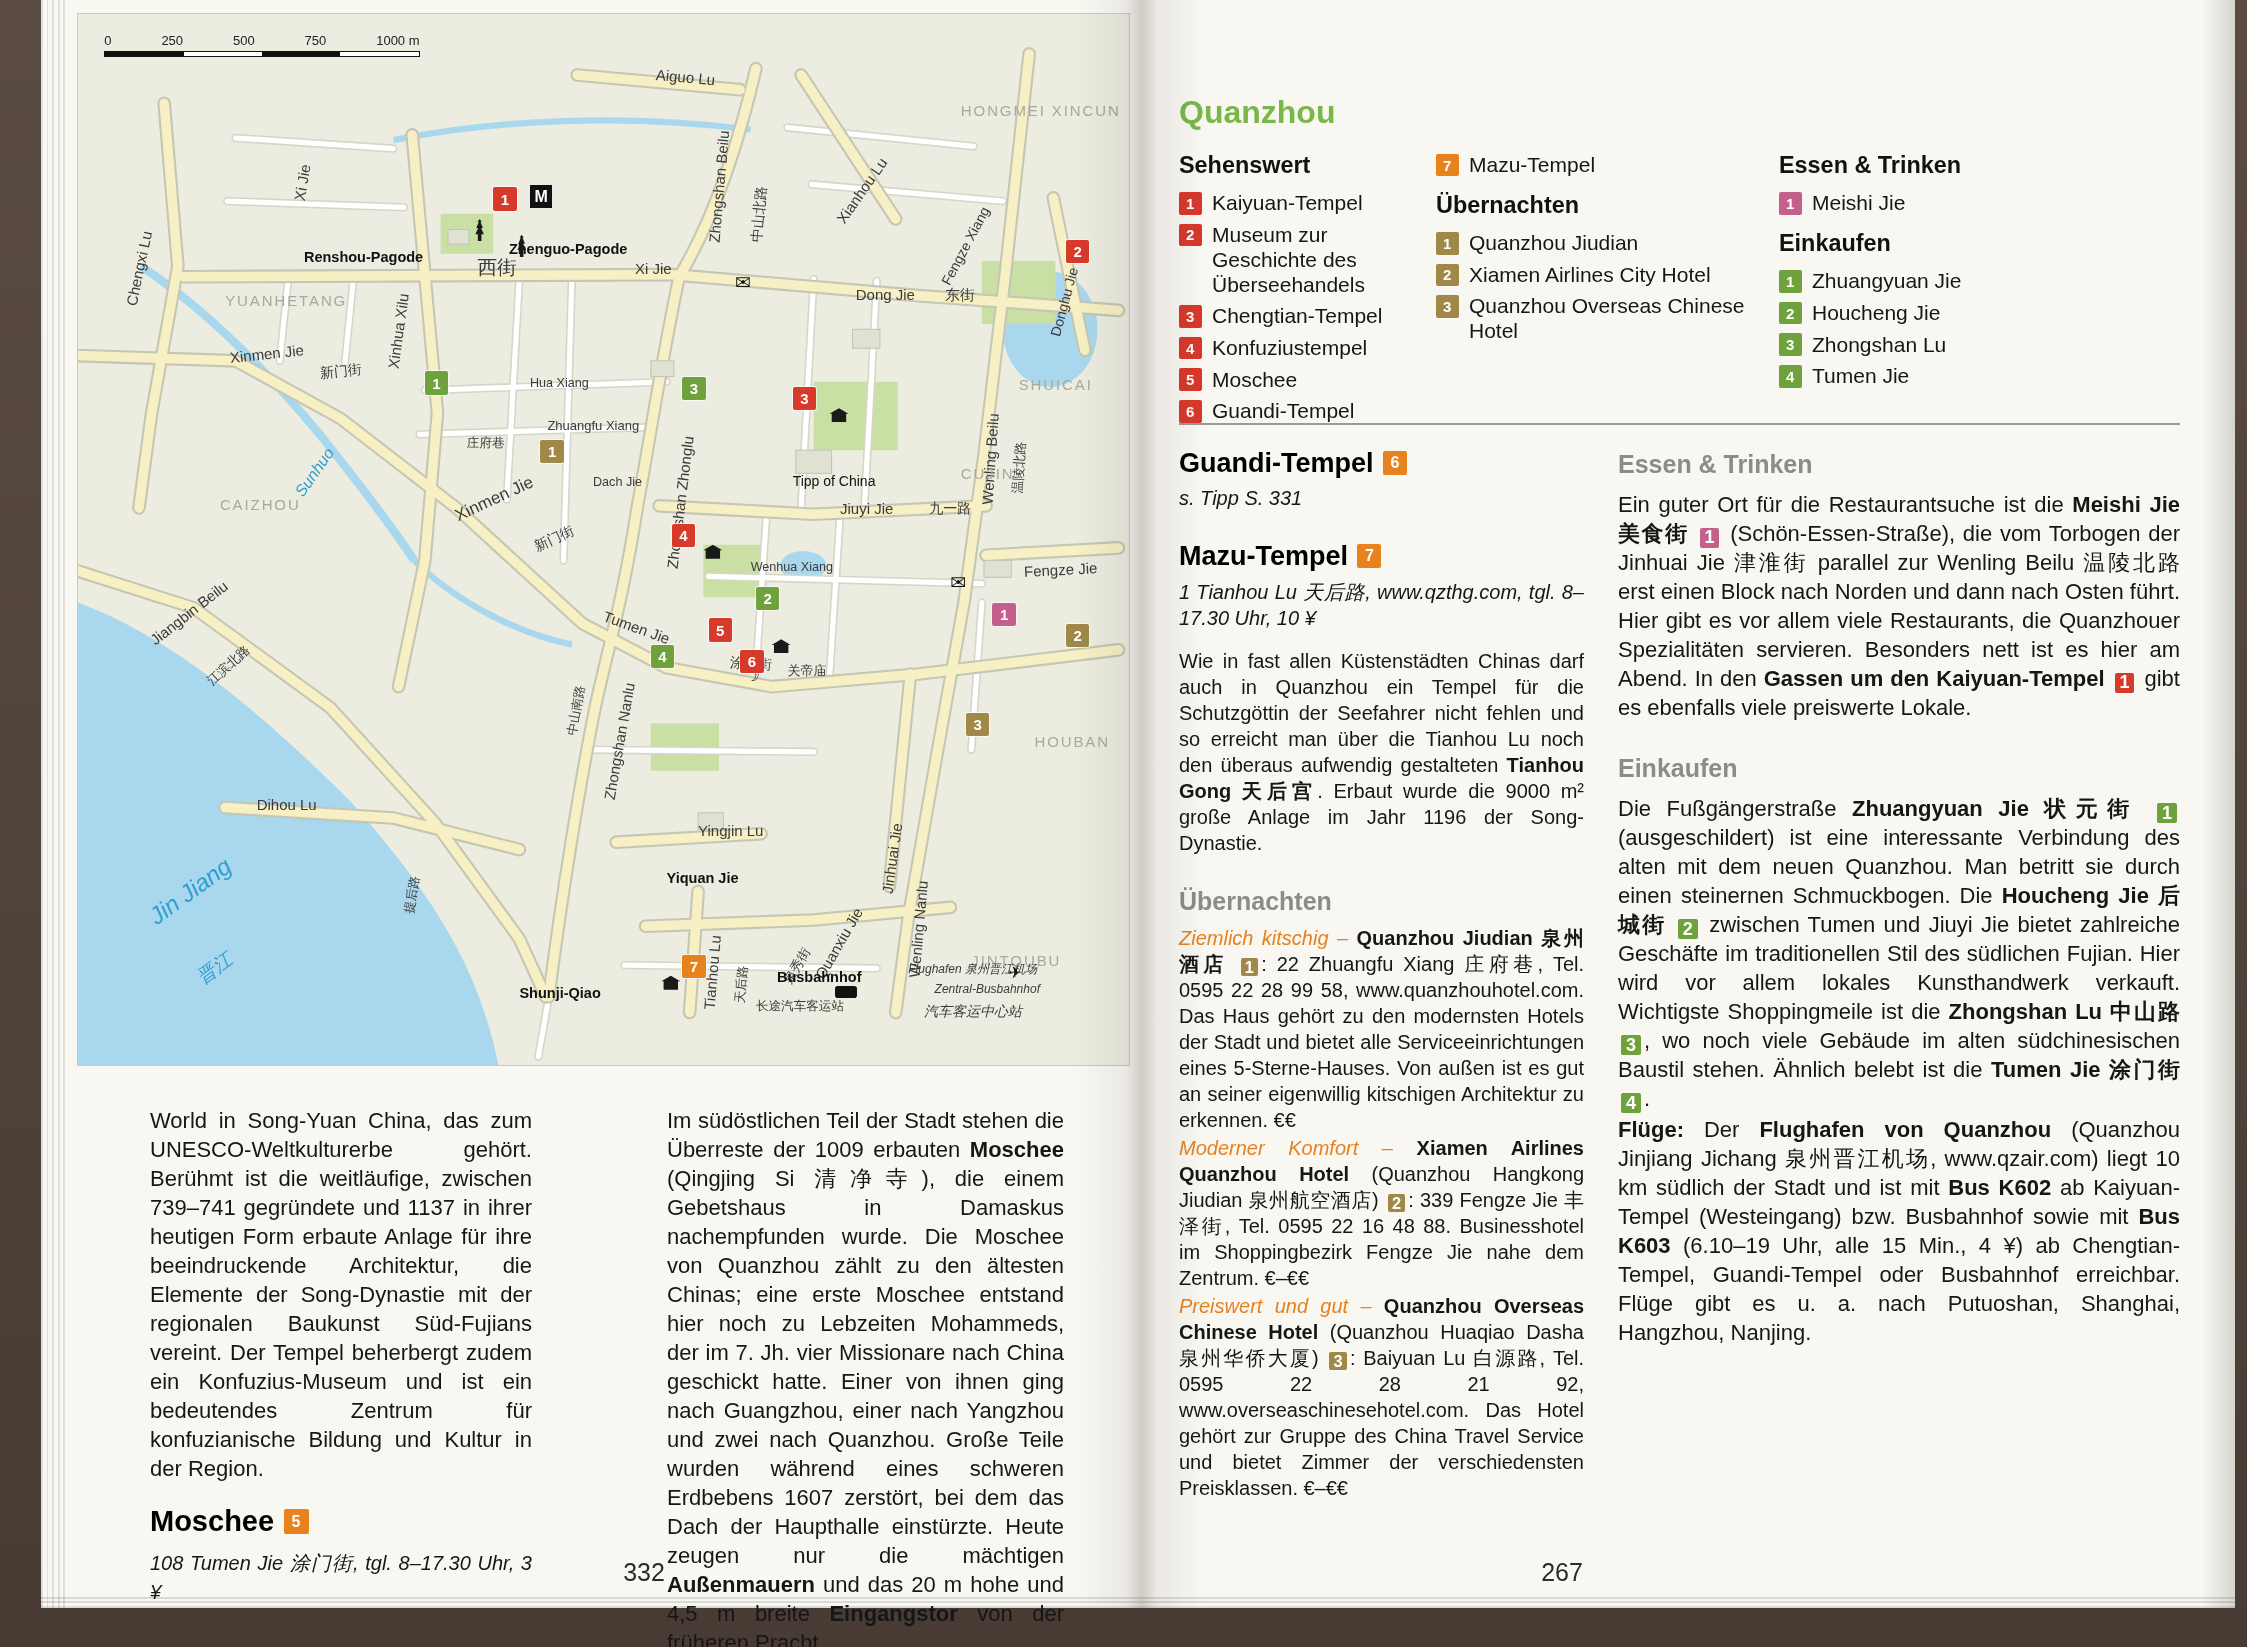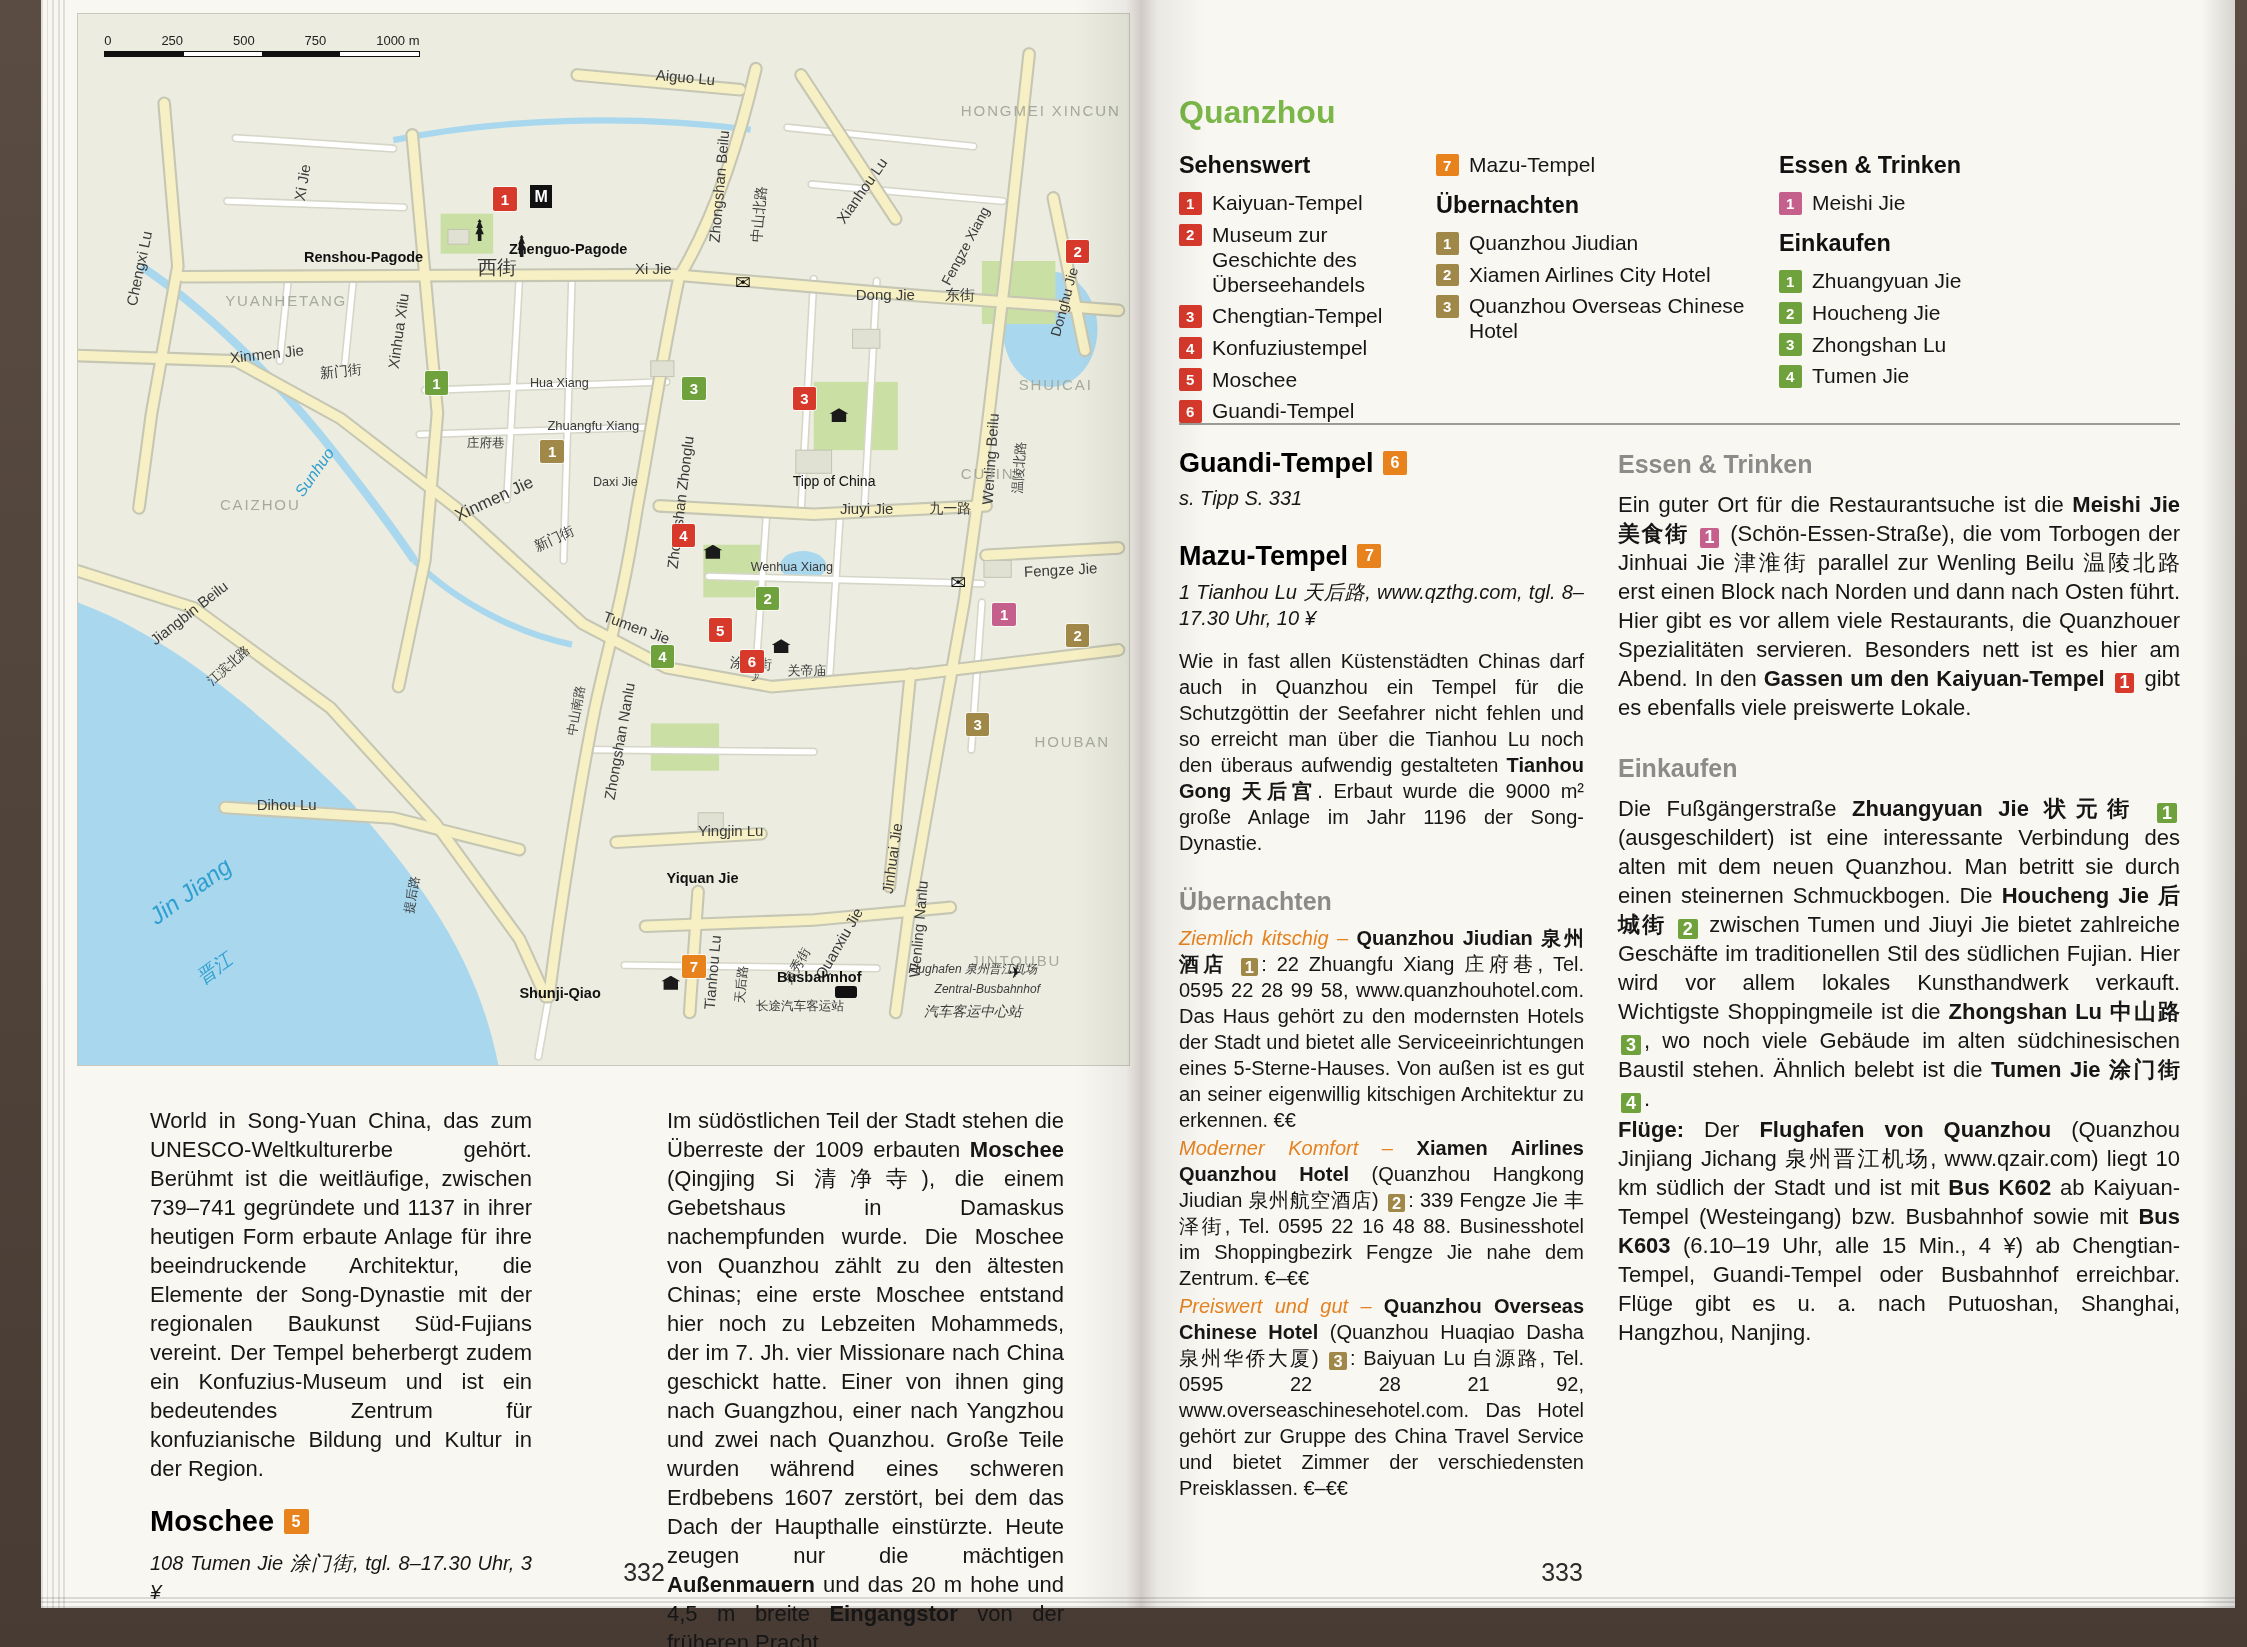--- a/index.html
+++ b/index.html
@@ -236,21 +236,21 @@
             <span class="map-label" style="left: 38%; top: 23.2%; font-size: 19.7px;">西街</span>
             <span class="map-label" style="left: 53%; top: 23.5%;">Xi Jie</span>
             <span class="map-label" style="left: 74%; top: 26%;">Dong Jie</span>
             <span class="map-label" style="left: 82.5%; top: 26%; font-size: 15px;">东街</span>
             <span class="map-label" style="left: 14.5%; top: 32%; transform: rotate(-6deg);">Xinmen Jie</span>
             <span class="map-label" style="left: 23%; top: 33.5%; transform: rotate(-6deg); font-size: 14px;">新门街</span>
             <span class="map-label" style="left: 43%; top: 34.5%; font-size: 12.6px;">Hua Xiang</span>
             <span class="map-label" style="left: 42%; top: 38.5%; font-size: 13px; margin-left: 28px;">Zhuangfu Xiang</span>
             <span class="map-label" style="left: 37%; top: 40.2%; font-size: 12.6px;">庄府巷</span>
             <span class="map-label" style="left: 56.5%; top: 52%; transform: rotate(-83deg);">Zhongshan Zhonglu</span>
-            <span class="map-label" style="left: 49%; top: 44%; font-size: 12.6px;">Daxi Jie</span>
+            <span class="map-label" style="left: 49%; top: 44%; font-size: 12.6px;">Dach Jie</span>
             <span class="map-label" style="left: 72.5%; top: 46.3%;">Jiuyi Jie</span>
             <span class="map-label" style="left: 81%; top: 46.3%; font-size: 14px;">九一路</span>
             <span class="map-label" style="left: 86.5%; top: 46%; transform: rotate(-86deg);">Wenling Beilu</span>
             <span class="map-label" style="left: 89.3%; top: 45%; transform: rotate(-86deg); font-size: 13px;">温陵北路</span>
             <span class="map-label" style="left: 36%; top: 47%; transform: rotate(-25deg); font-size: 17px;">Xinmen Jie</span>
             <span class="map-label" style="left: 43.5%; top: 50%; transform: rotate(-25deg); font-size: 14px;">新门街</span>
             <span class="map-label" style="left: 50%; top: 56.5%; transform: rotate(20deg);">Tumen Jie</span>
             <span class="map-label" style="left: 62%; top: 61%; transform: rotate(3deg); font-size: 14px;">涂门街</span>
             <span class="map-label" style="left: 64%; top: 52%; font-size: 12.6px;">Wenhua Xiang</span>
             <span class="map-label" style="left: 67.5%; top: 61.8%; font-size: 13px;">关帝庙</span>
@@ -469,17 +469,17 @@
       <div class="col artcolR feature">
         <h3 class="gray-heading first">Essen &amp; Trinken</h3>
         <p class="p-gap"><span>Ein guter Ort für die Restaurantsuche ist die </span><span style="font-weight: bold;">Meishi Jie 美食街 </span><span class="isq" style="background: var(--c-food);">1</span><span> (Schön-Essen-Straße), die vom Torbogen der Jinhuai Jie 津淮街 parallel zur Wenling Beilu 温陵北路 erst einen Block nach Norden und dann nach Osten führt. Hier gibt es vor allem viele Restaurants, die Quanzhouer Spezialitäten servieren. Besonders nett ist es hier am Abend. In den </span><span style="font-weight: bold;">Gassen um den Kaiyuan-Tempel</span><span> </span><span class="isq" style="background: var(--c-sight);">1</span><span> gibt es ebenfalls viele preiswerte Lokale.</span></p>
 
         <h3 class="gray-heading">Einkaufen</h3>
         <p class="p-gap"><span>Die Fußgängerstraße </span><span style="font-weight: bold;">Zhuangyuan Jie 状元街 </span><span class="isq" style="background: var(--c-shop);">1</span><span> (ausgeschildert) ist eine interessante Verbindung des alten mit dem neuen Quanzhou. Man betritt sie durch einen steinernen Schmuckbogen. Die </span><span style="font-weight: bold;">Houcheng Jie 后城街 </span><span class="isq" style="background: var(--c-shop);">2</span><span> zwischen Tumen und Jiuyi Jie bietet zahlreiche Geschäfte im traditionellen Stil des südlichen Fujian. Hier wird vor allem lokales Kunsthandwerk verkauft. Wichtigste Shoppingmeile ist die </span><span style="font-weight: bold;">Zhongshan Lu 中山路 </span><span class="isq" style="background: var(--c-shop);">3</span><span>, wo noch viele Gebäude im alten südchinesischen Baustil stehen. Ähnlich belebt ist die </span><span style="font-weight: bold;">Tumen Jie 涂门街 </span><span class="isq" style="background: var(--c-shop);">4</span><span>.</span></p>
 
         <p class="p-gap"><span style="font-weight: bold;">Flüge:</span><span> Der </span><span style="font-weight: bold;">Flughafen von Quanzhou</span><span> (Quanzhou Jinjiang Jichang 泉州晋江机场, www.qzair.com) liegt 10 km südlich der Stadt und ist mit </span><span style="font-weight: bold;">Bus K602</span><span> ab Kaiyuan-Tempel (Westeingang) bzw. Busbahnhof sowie mit </span><span style="font-weight: bold;">Bus K603</span><span> (6.10–19 Uhr, alle 15 Min., 4 ¥) ab Chengtian-Tempel, Guandi-Tempel oder Busbahnhof erreichbar. Flüge gibt es u. a. nach Putuoshan, Shanghai, Hangzhou, Nanjing.</span></p>
       </div>
 
-      <div class="pagenum" style="left:424px;">333</div>
+      <div class="pagenum" style="left:424px;">267</div>
     </div>
   </div>
 </div>
 
 
 </body></html>

